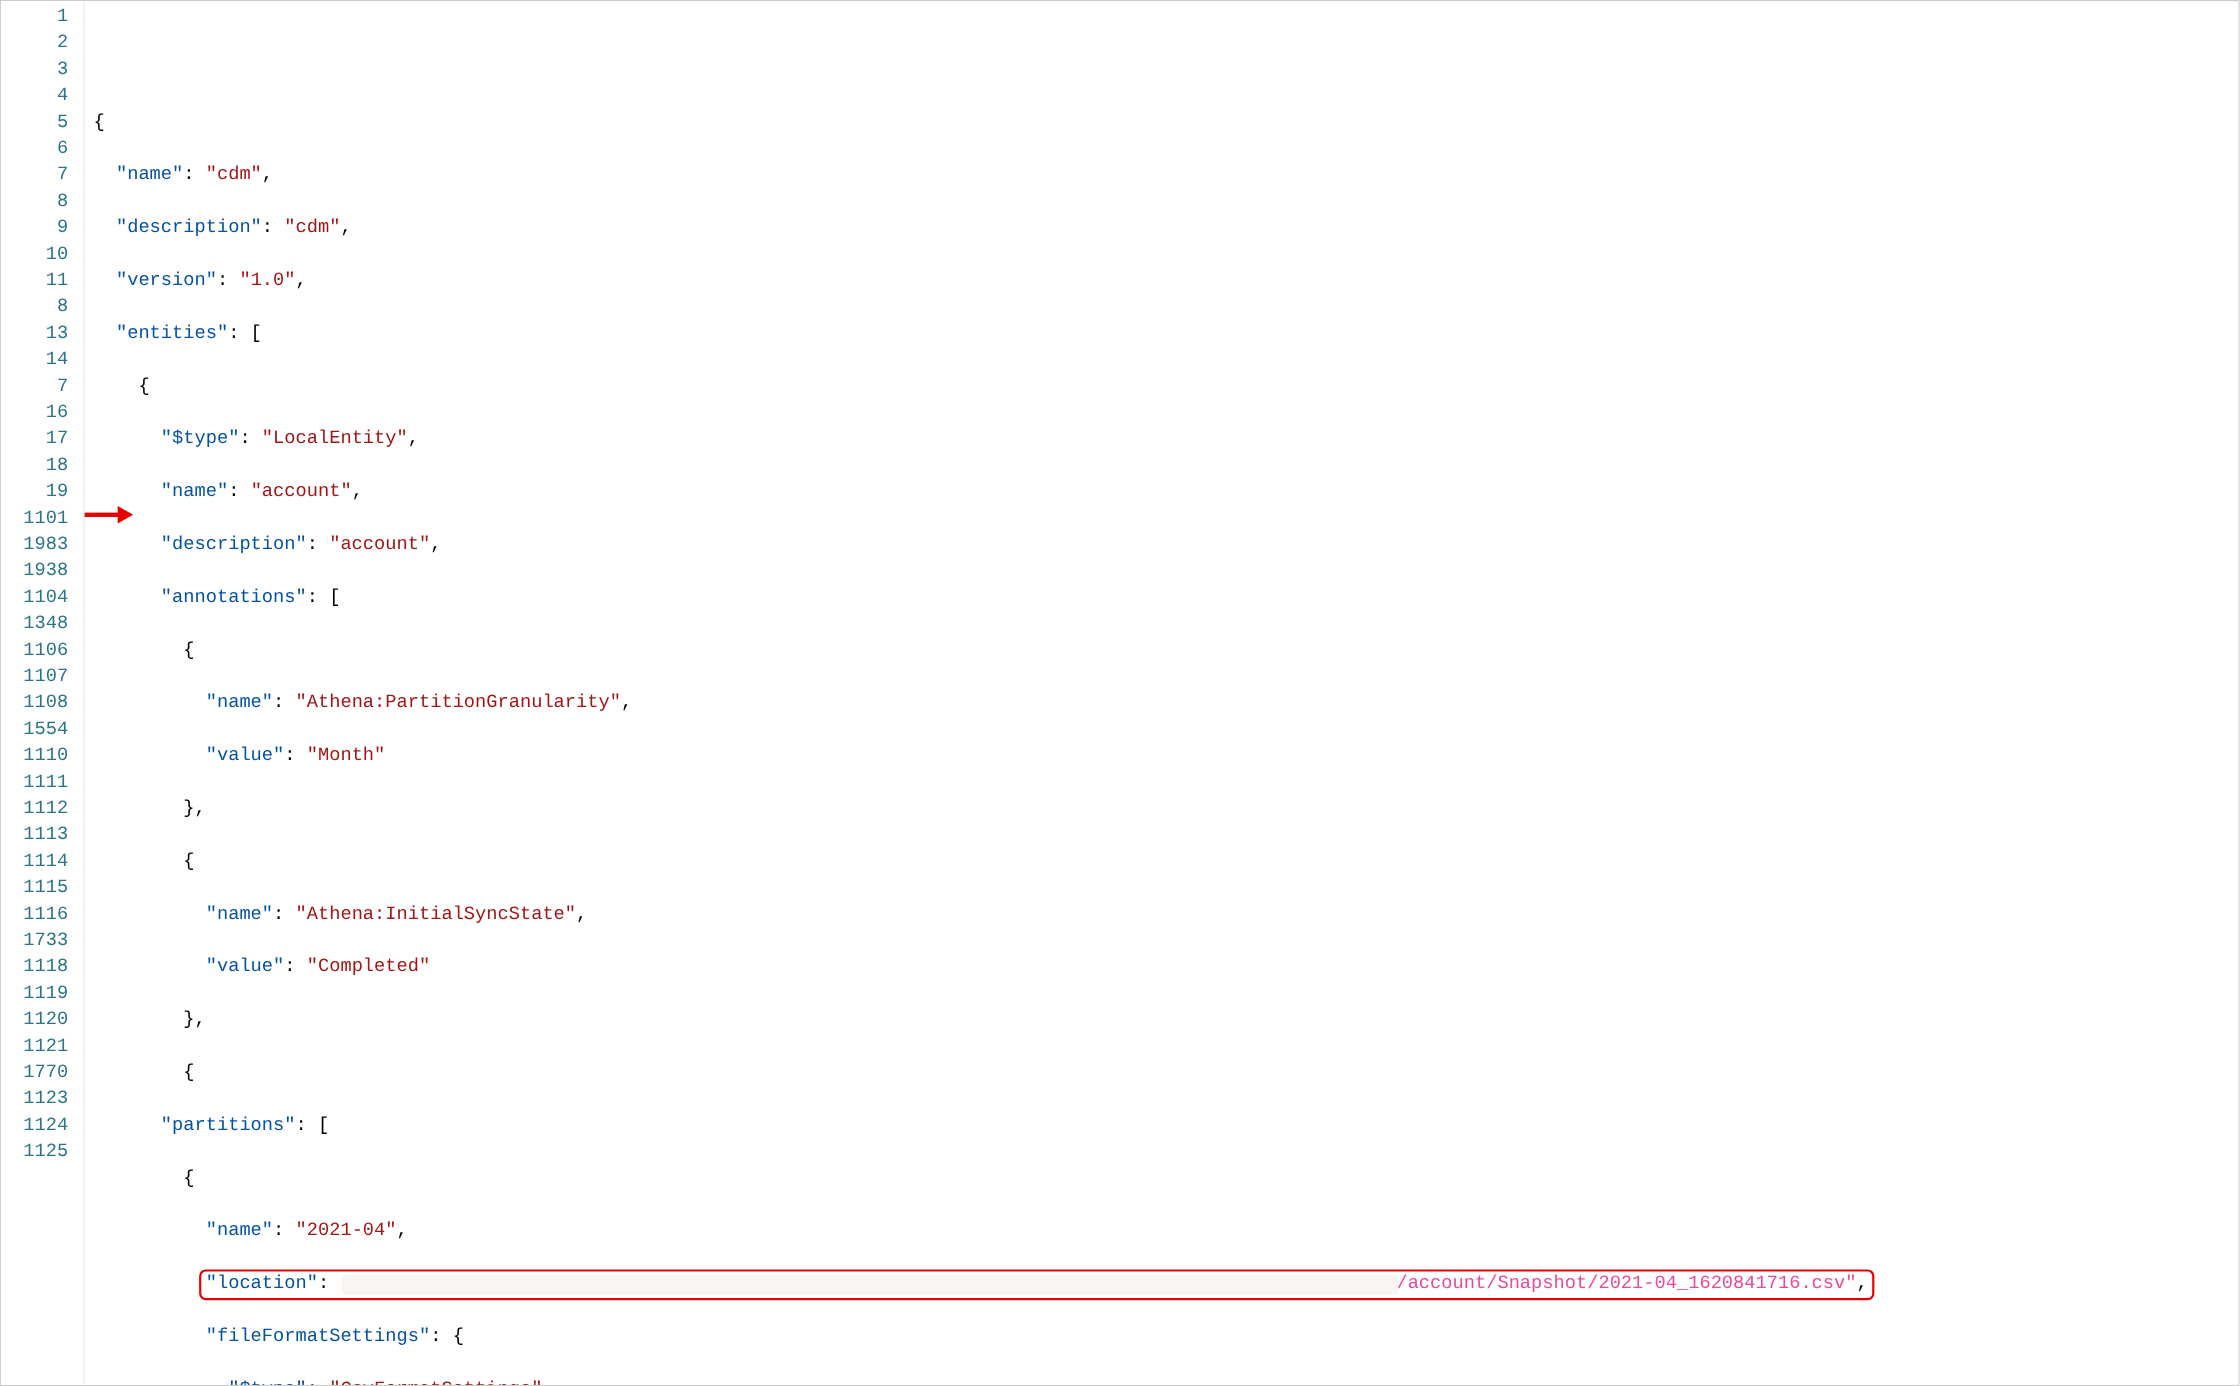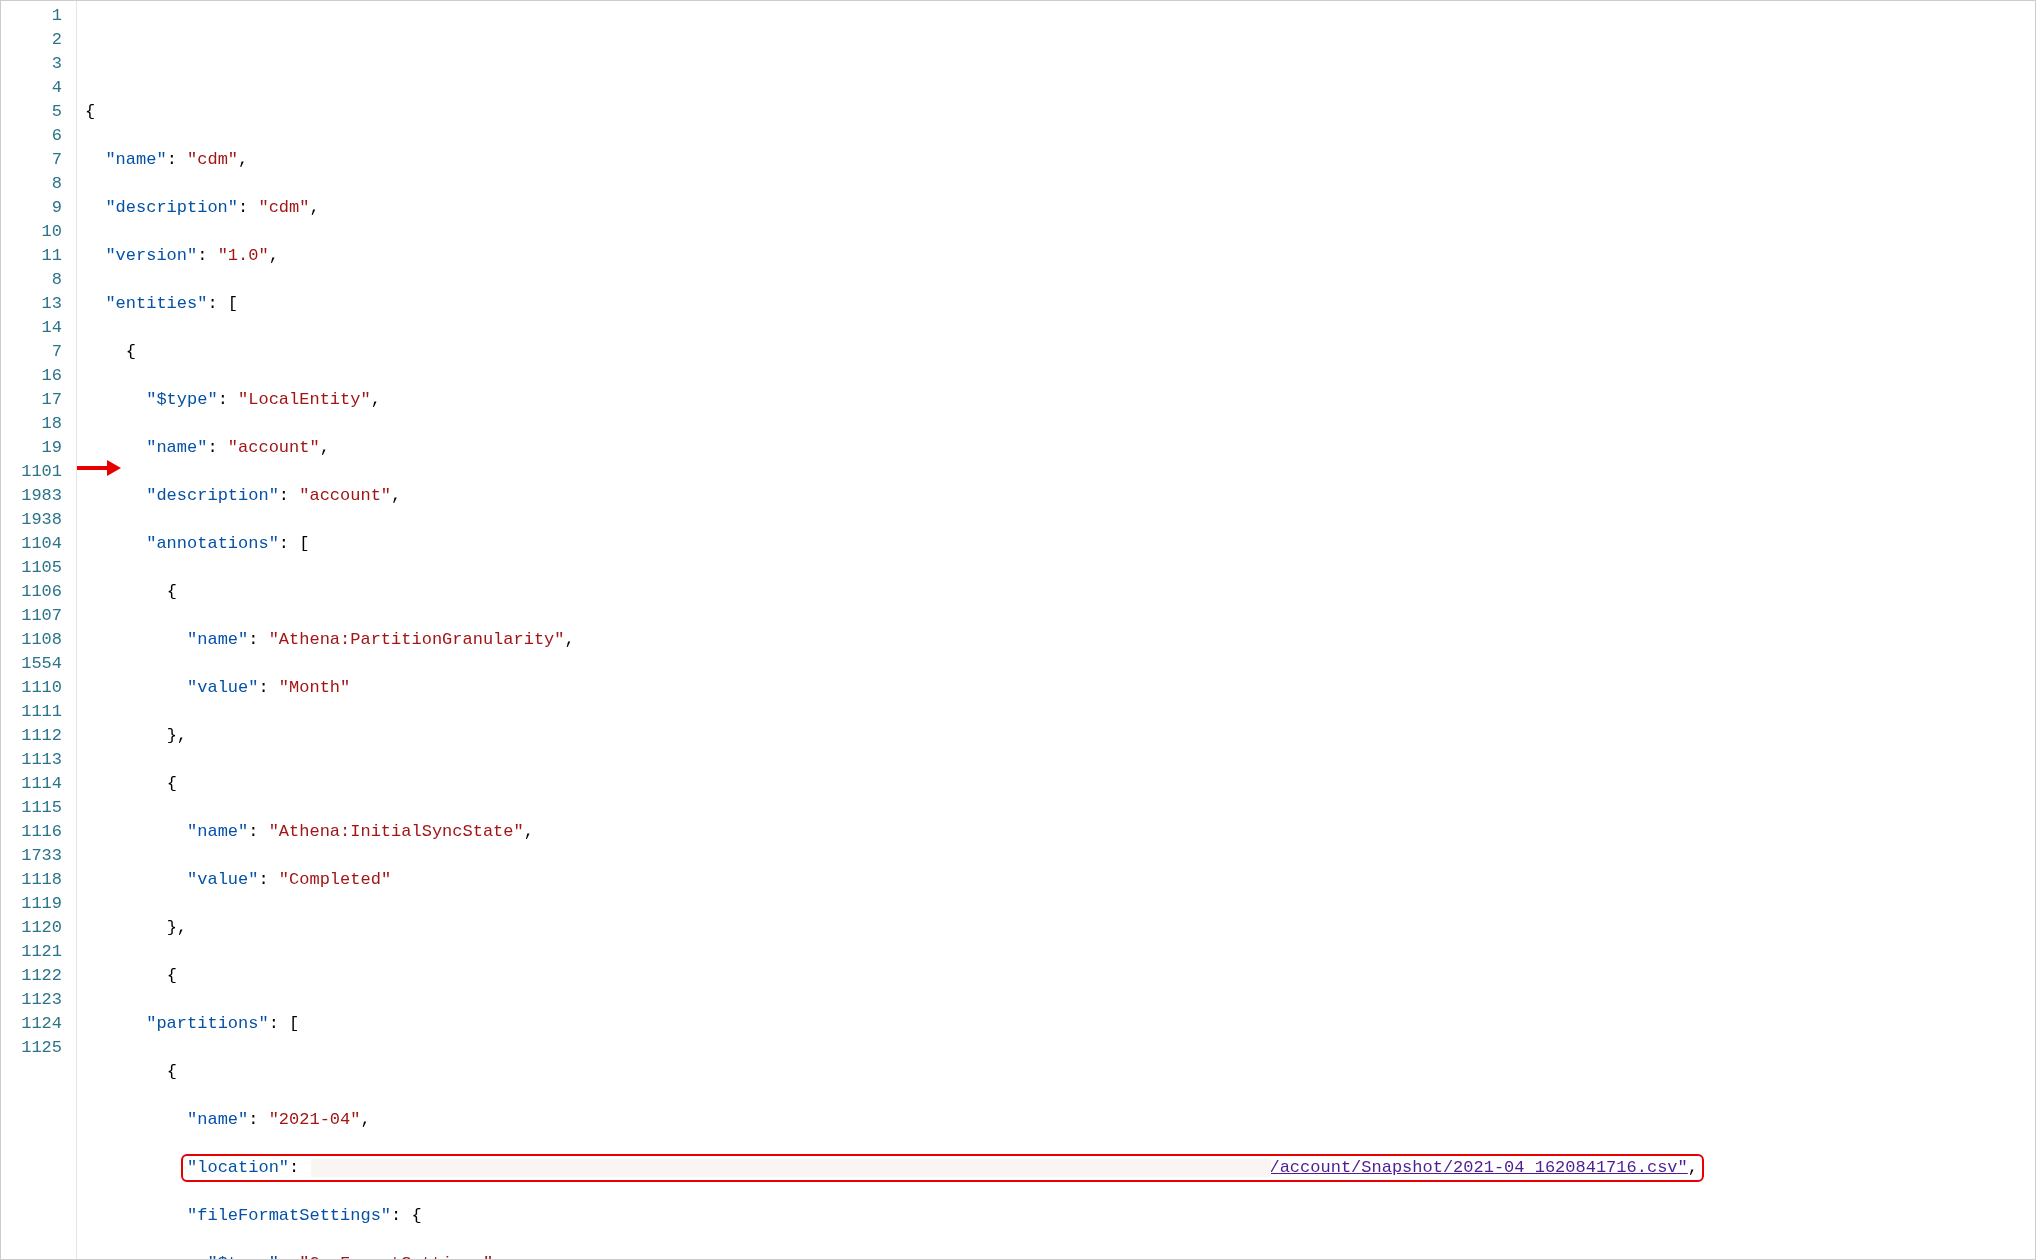--- a/index.html
+++ b/index.html
@@ -33,21 +33,21 @@
     padding-left: 8px;
     padding-top: 3px;
     position: relative;
     white-space: pre;
     overflow: hidden;
   }
   .line { height: 24px; }
   .k { color: #0451a5; }       
   .s { color: #a31515; }       
   .p { color: #000; }          
-  .rs { color: #4c1d95; text-decoration: underline; }      
+  .rs { color: #ec4899; }      
 
   
   .arrow {
     position: absolute;
     left: -6px;
     top: 459px;
     width: 52px;
     height: 16px;
     pointer-events: none;
   }
@@ -107,38 +107,38 @@
       <div>14</div>
       <div>7</div>
       <div>16</div>
       <div>17</div>
       <div>18</div>
       <div>19</div>
       <div>1101</div>
       <div>1983</div>
       <div>1938</div>
       <div>1104</div>
-      <div>1105</div>
+      <div>1348</div>
       <div>1106</div>
       <div>1107</div>
       <div>1108</div>
       <div>1554</div>
       <div>1110</div>
       <div>1111</div>
       <div>1112</div>
       <div>1113</div>
       <div>1114</div>
       <div>1115</div>
       <div>1116</div>
       <div>1733</div>
       <div>1118</div>
       <div>1119</div>
       <div>1120</div>
       <div>1121</div>
-      <div>1122</div>
+      <div>1770</div>
       <div>1123</div>
       <div>1124</div>
       <div>1125</div>
     </div>
 
   <div class="code" id="code">
     <div class="arrow">
       <div class="arrow-line"></div>
       <div class="arrow-head"></div>
     </div>

